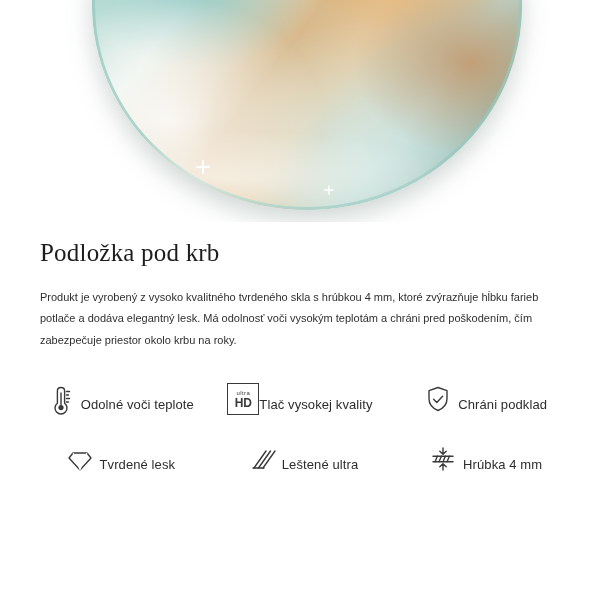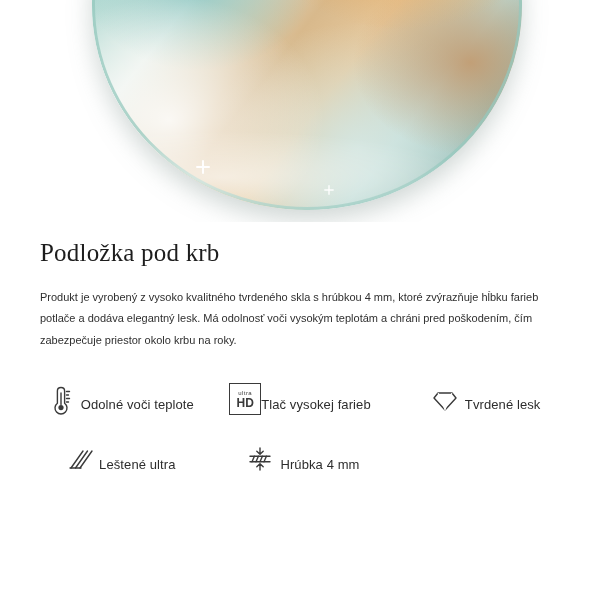--- a/index.html
+++ b/index.html
@@ -194,23 +194,32 @@
       <div class="feature-label">Odolné voči teplote</div>
     </div>
 
     <div class="feature">
       <div class="feature-icon">
         <div class="hd-box">
           <span class="hd-small">ultra</span>
           <span class="hd-big">HD</span>
         </div>
       </div>
-      <div class="feature-label">Tlač vysokej farieb</div>
-    </div>
-
+      <div class="feature-label">Tlač vysokej kvality</div>
+    </div>
+
+    <div class="feature">
+      <div class="feature-icon">
+        <svg width="40" height="40" viewBox="0 0 40 40">
+          <path class="stroke" d="M20 8.5l9 3.2v8.1c0 5.6-3.7 9.6-9 11.7-5.3-2.1-9-6.1-9-11.7v-8.1l9-3.2z"></path>
+          <path class="stroke" d="M15.6 20.2l3.2 3.2 5.8-6.1"></path>
+        </svg>
+      </div>
+      <div class="feature-label">Chráni podklad</div>
+    </div>
 
     <div class="feature">
       <div class="feature-icon">
         <svg width="40" height="40" viewBox="0 0 40 40">
           <path class="stroke" d="M13 14h14l4 5-11 12L9 19l4-5z" fill="#3a3a3a" stroke="#3a3a3a"></path>
           <path d="M13 14l3 5h8l3-5M16 19l4 12 4-12" fill="none" stroke="#ffffff" stroke-width="1.1"></path>
         </svg>
       </div>
       <div class="feature-label">Tvrdené lesk</div>
     </div>

